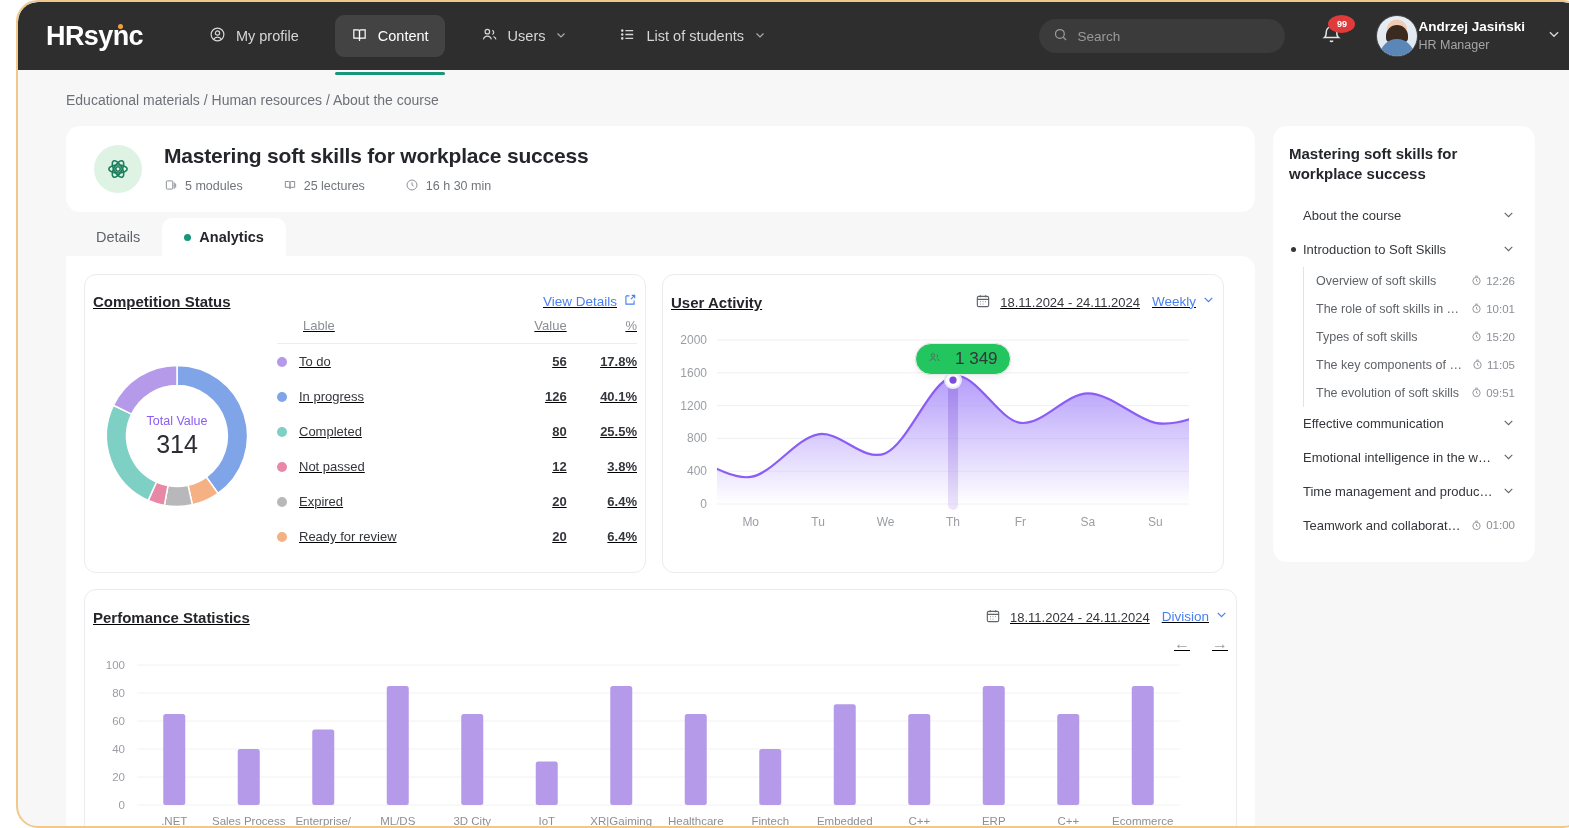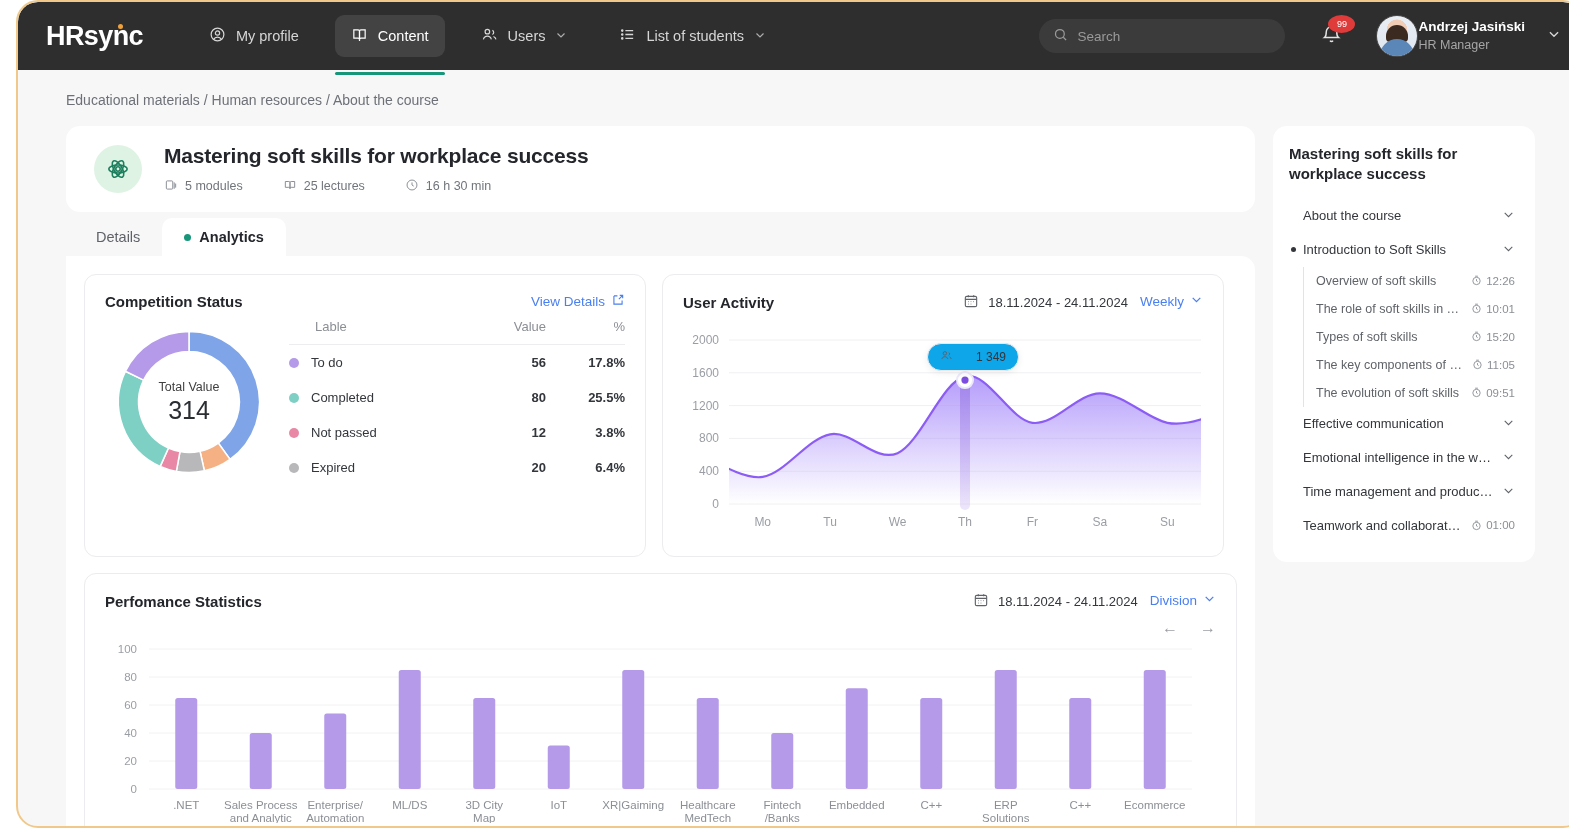--- a/index.html
+++ b/index.html
@@ -54,21 +54,21 @@
   .search input {
     background:transparent; border:0; outline:0;
     color:#cfcfcf; font-size:13.5px; width:100%;
     font-family:"Liberation Sans", sans-serif;
   }
   .search input::placeholder { color:#9a9a9a; }
 
   .bell-wrap { position:relative; margin-left:36px; cursor:pointer; }
   .badge {
     position:absolute; top:-9px; left:7px;
-    background:#e03b3b; color:#fff; font-size:9px; font-weight:400;
+    background:#e03b3b; color:#fff; font-size:9px; font-weight:700;
     border-radius:50%; width:27px; height:18px;
     display:flex; align-items:center; justify-content:center;
   }
   .profile { display:flex; align-items:center; margin-left:34px; cursor:pointer; }
   .avatar {
     width:42px; height:42px; border-radius:50%;
     background: radial-gradient(circle at 50% 34%, #f0cdb4 0 30%, transparent 31%),
                 linear-gradient(#e9eef5, #dfe6ee);
     position:relative; overflow:hidden; border:1px solid #4a4a4a;
   }
@@ -121,36 +121,37 @@
 
   
   .panel {
     background:#fff; border-radius: 0 14px 14px 14px;
     padding: 18px; display:flex; flex-direction:column; gap:16px;
   }
   .row2 { display:flex; gap:16px; }
 
   .sub-card {
     border:1px solid #ececee; border-radius:12px; background:#fff;
-    padding: 18px 20px;
+    padding: 18px 8px;
+    text-decoration: underline;
   }
   .sc-head { display:flex; align-items:center; justify-content:space-between; }
   .sc-title { font-size:15px; font-weight:700; color:#24262b; }
   .link { color:#4a7ff0; font-size:13.5px; display:flex; align-items:center; gap:6px; cursor:pointer; }
 
   
   .comp { width: 562px; }
   .comp-body { display:flex; align-items:center; gap:16px; margin-top:8px; }
   .donut-box { width:190px; display:flex; flex-direction:column; align-items:center; }
   .donut { position:relative; width:168px; height:168px; }
   .donut-center {
     position:absolute; inset:0; display:flex; flex-direction:column;
     align-items:center; justify-content:center;
   }
-  .tv-label { font-size:12.5px; color:#404040; }
+  .tv-label { font-size:12.5px; color:#8b5cf6; }
   .tv-value { font-size:25px; color:#2a2d31; margin-top:2px; }
 
   table.stat { width:100%; border-collapse:collapse; font-size:13.5px; }
   table.stat th {
     font-weight:400; color:#8b8f95; font-size:13px; text-align:right;
     padding: 0 0 10px 0; border-bottom:1px solid #ededef;
   }
   table.stat th.l { text-align:left; padding-left:26px; }
   table.stat td { padding: 10px 0; color:#33363b; text-align:right; font-weight:700; font-size:13px; }
   table.stat td.l { text-align:left; font-weight:400; color:#33363b; padding-left:0; }
@@ -158,23 +159,23 @@
   .ldot { width:10px; height:10px; border-radius:50%; flex:none; }
 
   
   .ua { width: 562px; }
   .ua-ctrl { display:flex; align-items:flex-start; gap:12px; }
   .daterange { display:flex; align-items:center; gap:9px; font-size:13px; color:#33363b; }
   .sel { color:#4a7ff0; font-size:13.5px; display:flex; align-items:center; gap:6px; cursor:pointer; }
 
   .chart-area { position:relative; margin-top:14px; height:212px; }
   .tooltip {
-    position:absolute; background:#0ea5e9; border:1px solid #e9e9ec;
-    border-radius:17px; padding:5px 12px; font-size:12px; color:#33363b;
-    display:flex; align-items:center; gap:23px; white-space:nowrap;
+    position:absolute; background:#22c55e; border:1px solid #e9e9ec;
+    border-radius:17px; padding:5px 12px; font-size:17px; color:#33363b;
+    display:flex; align-items:center; gap:14px; white-space:nowrap;
     box-shadow: 0 2px 7px rgba(0,0,0,.07);
   }
 
   
   .perf { width: 1153px; }
   .arrows { display:flex; gap:22px; justify-content:flex-end; margin-top:8px; color:#9a9ea4; }
   .arrows span { cursor:pointer; font-size:16px; }
 
   
   .side-card { padding: 18px 16px 20px 16px; }
@@ -408,20 +409,30 @@
                 <tbody id="stat-body">
                     <tr>
                       <td class="l">
                         <span class="lg">
                           <span class="ldot" style="background:#b49ae8"></span>
                           <span>To do</span>
                         </span>
                       </td>
                       <td>56</td>
                       <td>17.8%</td>
+                    </tr>
+                    <tr>
+                      <td class="l">
+                        <span class="lg">
+                          <span class="ldot" style="background:#7fa5e8"></span>
+                          <span>In progress</span>
+                        </span>
+                      </td>
+                      <td>126</td>
+                      <td>40.1%</td>
                     </tr>
                     <tr>
                       <td class="l">
                         <span class="lg">
                           <span class="ldot" style="background:#7ed0c4"></span>
                           <span>Completed</span>
                         </span>
                       </td>
                       <td>80</td>
                       <td>25.5%</td>
@@ -434,20 +445,30 @@
                         </span>
                       </td>
                       <td>12</td>
                       <td>3.8%</td>
                     </tr>
                     <tr>
                       <td class="l">
                         <span class="lg">
                           <span class="ldot" style="background:#b8b8ba"></span>
                           <span>Expired</span>
+                        </span>
+                      </td>
+                      <td>20</td>
+                      <td>6.4%</td>
+                    </tr>
+                    <tr>
+                      <td class="l">
+                        <span class="lg">
+                          <span class="ldot" style="background:#f5b183"></span>
+                          <span>Ready for review</span>
                         </span>
                       </td>
                       <td>20</td>
                       <td>6.4%</td>
                     </tr>
                   </tbody>
               </table>
             </div>
           </div>
 

